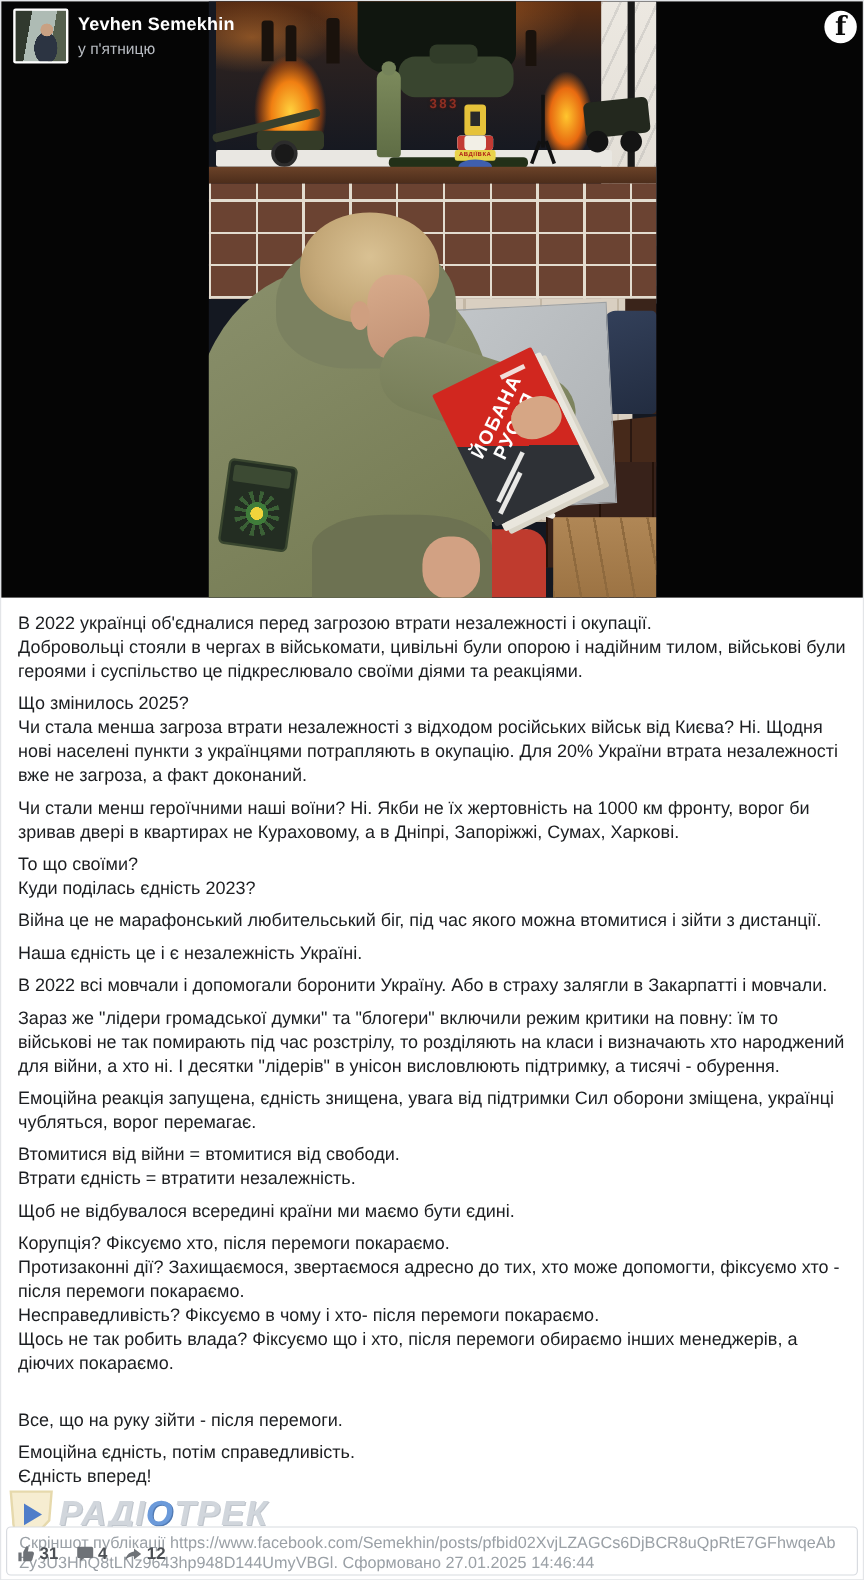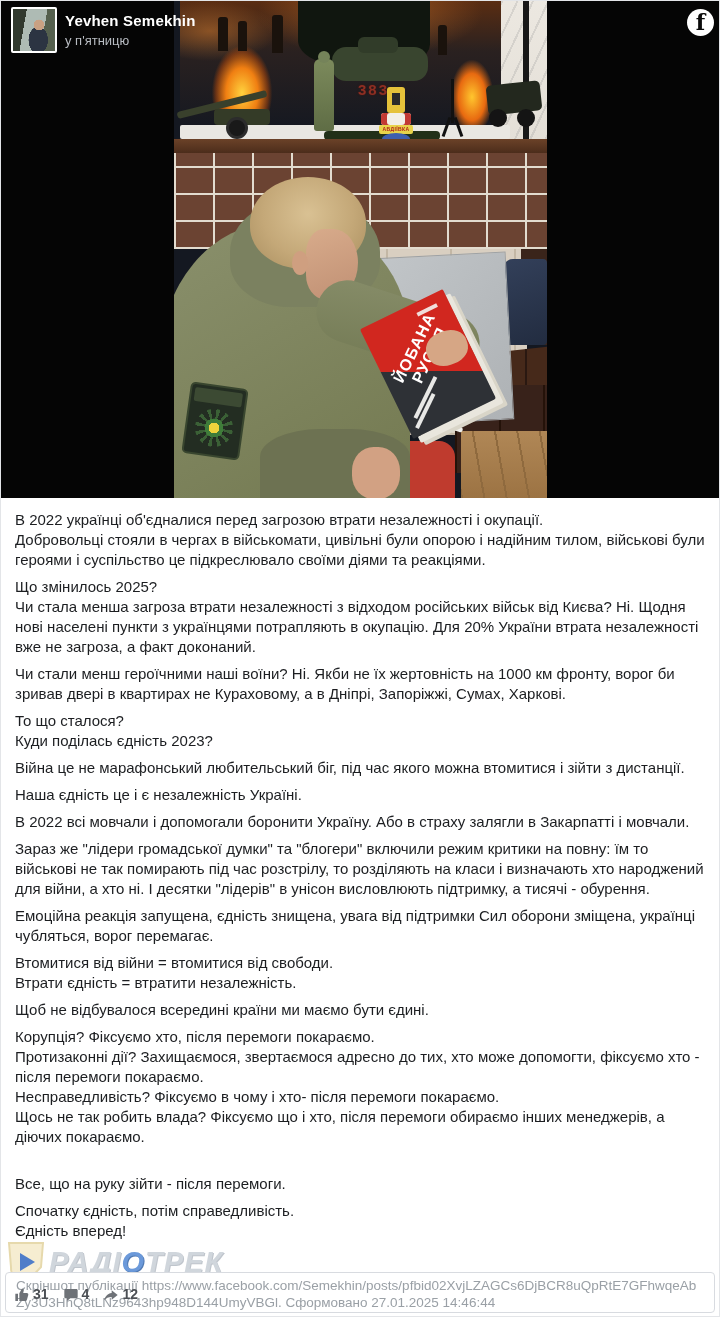--- a/index.html
+++ b/index.html
@@ -17,21 +17,21 @@
       radial-gradient(ellipse 42px 66px at 62px 92px, #ffd23e, #f07f12 38%, rgba(170,70,12,.55) 62%, rgba(0,0,0,0) 72%),
       radial-gradient(ellipse 30px 52px at 292px 96px, #ffc62e, #e86a10 45%, rgba(0,0,0,0) 72%),
       radial-gradient(ellipse 150px 60px at 190px 12px, rgba(225,125,42,.55), rgba(0,0,0,0) 75%),
       radial-gradient(ellipse 90px 40px at 30px 30px, rgba(214,126,48,.5), rgba(0,0,0,0) 75%),
       linear-gradient(180deg, #5a2d12 0%, #2a2120 38%, #141821 100%);
   }
   .mural-fig-big { position:absolute; left:118px; top:0; width:132px; height:66px; background:#10160f; border-radius:0 0 34% 40%; }
   .mural-sil { position:absolute; background:#1a120c; border-radius:3px 3px 0 0; }
   .mural-tank { position:absolute; left:152px; top:46px; width:96px; height:34px; background:#39452f; border-radius:14px; }
   .mural-tank:before { content:""; position:absolute; left:26px; top:-10px; width:40px; height:16px; background:#313c29; border-radius:6px; }
-  .mural-number { position:absolute; left:178px; top:80px; color:#8e2f23; font-size:15px; font-weight:bold; letter-spacing:2px; text-shadow:0 0 2px #4a1510; }
+  .mural-number { position:absolute; left:178px; top:80px; color:#8e2f23; font-size:11px; font-weight:bold; letter-spacing:2px; text-shadow:0 0 2px #4a1510; }
 
   
   .wall-right { position:absolute; right:0; top:0; width:46px; height:252px;
     background:
       repeating-linear-gradient(115deg, rgba(150,150,150,.25) 0 2px, rgba(0,0,0,0) 2px 14px),
       linear-gradient(180deg,#ece8e1,#ddd8cf); }
   .wall-pipe { position:absolute; right:18px; top:0; width:6px; height:140px; background:#181818; }
 
   
   .ledge { position:absolute; left:6px; top:124px; width:330px; height:14px; background:#e9e7e2; border-radius:2px; }
@@ -243,31 +243,31 @@
       <path d="M2 2 L36 2 L34 26 Q19 42 19 42 Q4 42 4 26 Z" fill="#f6eccd" stroke="#e4d5a4" stroke-width="2"></path>
       <path d="M13 12 L28 21 L13 30 Z" fill="#3c6fc4"></path>
     </svg>
     <div class="wm-text"><span>РАДІ</span><span class="wm-accent">О</span><span>ТРЕК</span></div>
   </div>
 
   <div class="post-text" id="post-text">
       <p><span>В 2022 українці об'єдналися перед загрозою втрати незалежності і окупації.</span><br><span>Добровольці стояли в чергах в військомати, цивільні були опорою і надійним тилом, військові були героями і суспільство це підкреслювало своїми діями та реакціями.</span></p>
       <p><span>Що змінилось 2025?</span><br><span>Чи стала менша загроза втрати незалежності з відходом російських військ від Києва? Ні. Щодня нові населені пункти з українцями потрапляють в окупацію. Для 20% України втрата незалежності вже не загроза, а факт доконаний.</span></p>
       <p><span>Чи стали менш героїчними наші воїни? Ні. Якби не їх жертовність на 1000 км фронту, ворог би зривав двері в квартирах не Кураховому, а в Дніпрі, Запоріжжі, Сумах, Харкові.</span></p>
-      <p><span>То що сталося?</span><br><span>Куди поділась єдність 2023?</span></p>
+      <p><span>То що своїми?</span><br><span>Куди поділась єдність 2023?</span></p>
       <p><span>Війна це не марафонський любительський біг, під час якого можна втомитися і зійти з дистанції.</span></p>
       <p><span>Наша єдність це і є незалежність Україні.</span></p>
       <p><span>В 2022 всі мовчали і допомогали боронити Україну. Або в страху залягли в Закарпатті і мовчали.</span></p>
       <p><span>Зараз же "лідери громадської думки" та "блогери" включили режим критики на повну: їм то військові не так помирають під час розстрілу, то розділяють на класи і визначають хто народжений для війни, а хто ні. І десятки "лідерів" в унісон висловлюють підтримку, а тисячі - обурення.</span></p>
       <p><span>Емоційна реакція запущена, єдність знищена, увага від підтримки Сил оборони зміщена, українці чубляться, ворог перемагає.</span></p>
       <p><span>Втомитися від війни = втомитися від свободи.</span><br><span>Втрати єдність = втратити незалежність.</span></p>
       <p><span>Щоб не відбувалося всередині країни ми маємо бути єдині.</span></p>
       <p><span>Корупція? Фіксуємо хто, після перемоги покараємо.</span><br><span>Протизаконні дії? Захищаємося, звертаємося адресно до тих, хто може допомогти, фіксуємо хто - після перемоги покараємо.</span><br><span>Несправедливість? Фіксуємо в чому і хто- після перемоги покараємо.</span><br><span>Щось не так робить влада? Фіксуємо що і хто, після перемоги обираємо інших менеджерів, а діючих покараємо.</span></p>
       <p><br><span>Все, що на руку зійти - після перемоги.</span></p>
-      <p><span>Спочатку єдність, потім справедливість.</span><br><span>Єдність вперед!</span></p>
+      <p><span>Емоційна єдність, потім справедливість.</span><br><span>Єдність вперед!</span></p>
     </div>
 
   <div class="footer">
     <span>Скріншот публікації https://www.facebook.com/Semekhin/posts/pfbid02XvjLZAGCs6DjBCR8uQpRtE7GFhwqeAbZy3U3HhQ8tLNz9643hp948D144UmyVBGl. Сформовано 27.01.2025 14:46:44</span>
     <div class="reactions">
       <div class="rx-group">
         <svg class="rx-icon" viewBox="0 0 24 24">
           <path d="M2 10h4v11H2zM8 21h9c1.2 0 2.1-.8 2.4-1.9l2-7.2c.4-1.4-.7-2.9-2.2-2.9h-5.4l.9-4.2c.2-1-.4-2-1.4-2.3-.8-.2-1.6.1-2 .8L8 9.5z"></path>
         </svg>
         <span class="rx-count">31</span>

